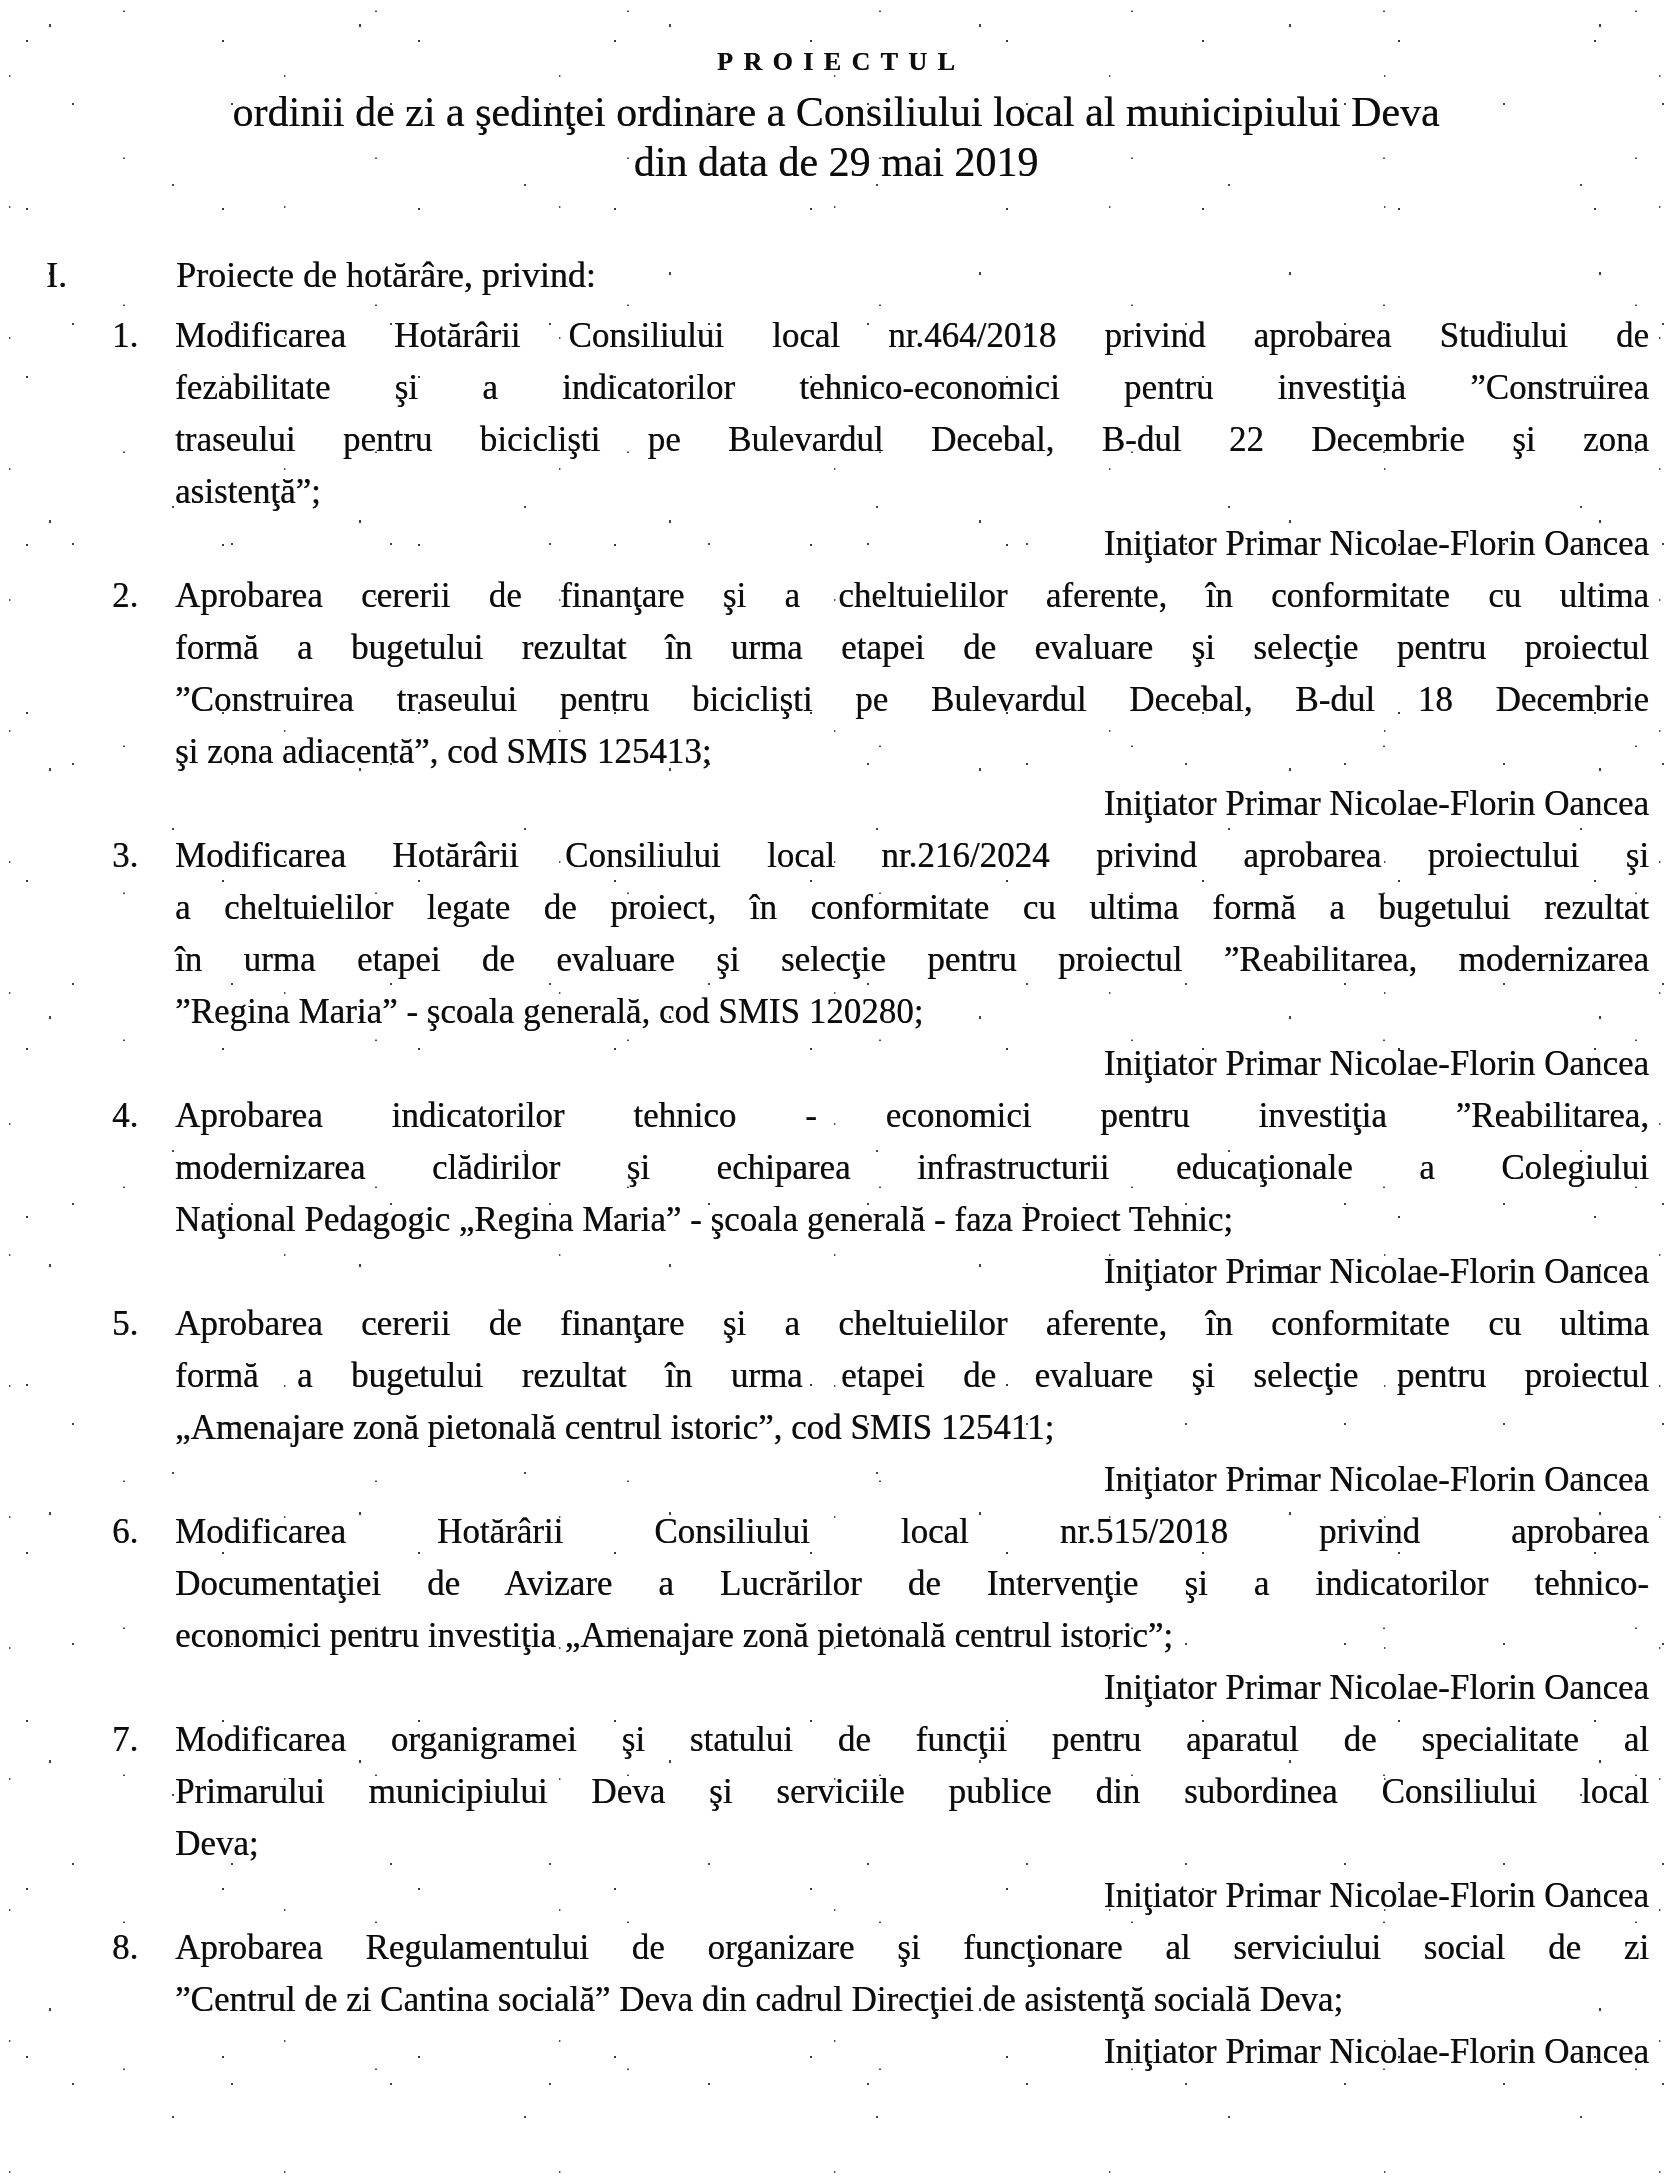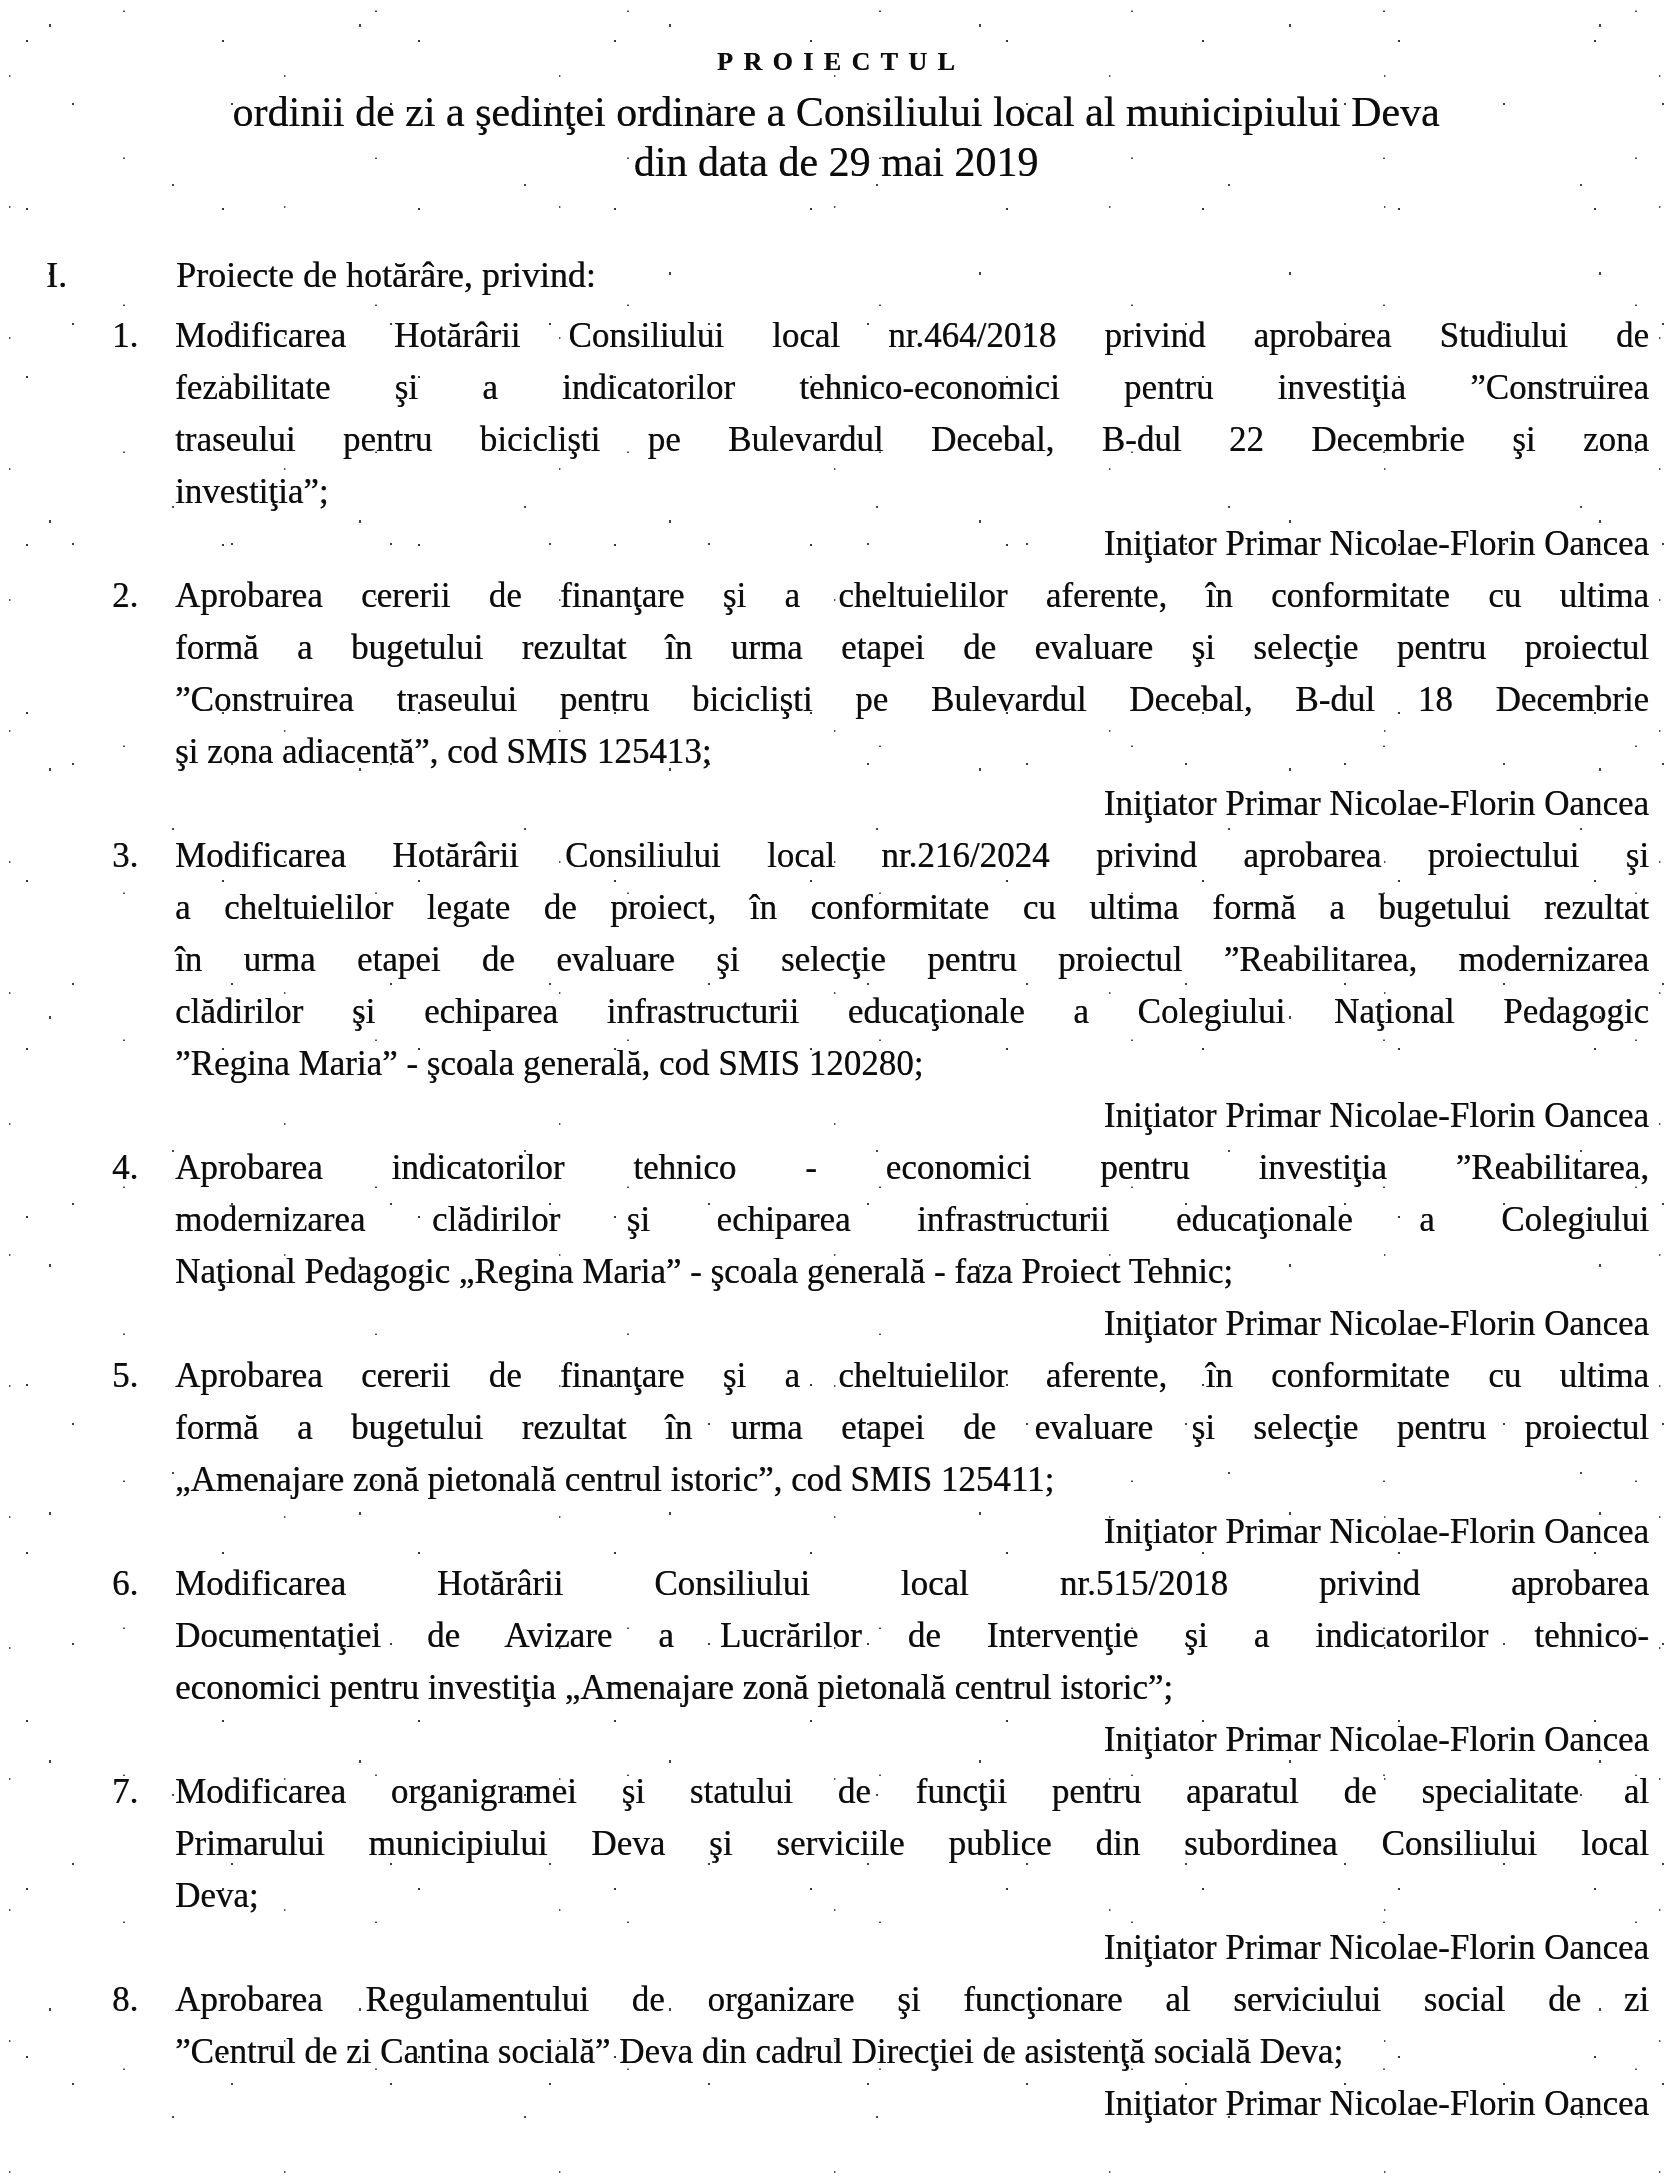--- a/index.html
+++ b/index.html
@@ -75,41 +75,40 @@
     <span class="heading">Proiecte de hotărâre, privind:</span>
   </div>
 
   <div class="items" id="items">
       <div class="item-row">
         <div class="num">1.</div>
         <div class="body">
           <div class="jline">Modificarea Hotărârii Consiliului local nr.464/2018 privind aprobarea Studiului de</div>
           <div class="jline">fezabilitate şi a indicatorilor tehnico-economici pentru investiţia ”Construirea</div>
           <div class="jline">traseului pentru biciclişti pe Bulevardul Decebal, B-dul 22 Decembrie şi zona</div>
-          <div class="lline">investiţia”;</div>
+          <div class="lline">asistenţă”;</div>
           <div class="initiator">Iniţiator Primar Nicolae-Florin Oancea</div>
         </div>
       </div>
       <div class="item-row">
         <div class="num">2.</div>
         <div class="body">
           <div class="jline">Aprobarea cererii de finanţare şi a cheltuielilor aferente, în conformitate cu ultima</div>
           <div class="jline">formă a bugetului rezultat în urma etapei de evaluare şi selecţie pentru proiectul</div>
           <div class="jline">”Construirea traseului pentru biciclişti pe Bulevardul Decebal, B-dul 18 Decembrie</div>
           <div class="lline">şi zona adiacentă”, cod SMIS 125413;</div>
           <div class="initiator">Iniţiator Primar Nicolae-Florin Oancea</div>
         </div>
       </div>
       <div class="item-row">
         <div class="num">3.</div>
         <div class="body">
           <div class="jline">Modificarea Hotărârii Consiliului local nr.216/2024 privind aprobarea proiectului şi</div>
           <div class="jline">a cheltuielilor legate de proiect, în conformitate cu ultima formă a bugetului rezultat</div>
           <div class="jline">în urma etapei de evaluare şi selecţie pentru proiectul ”Reabilitarea, modernizarea</div>
-          <div class="jline">clădirilor şi echiparea infrastructurii educaţionale a Colegiului Naţional Pedagogic</div>
           <div class="lline">”Regina Maria” - şcoala generală, cod SMIS 120280;</div>
           <div class="initiator">Iniţiator Primar Nicolae-Florin Oancea</div>
         </div>
       </div>
       <div class="item-row">
         <div class="num">4.</div>
         <div class="body">
           <div class="jline">Aprobarea indicatorilor tehnico - economici pentru investiţia ”Reabilitarea,</div>
           <div class="jline">modernizarea clădirilor şi echiparea infrastructurii educaţionale a Colegiului</div>
           <div class="lline">Naţional Pedagogic „Regina Maria” - şcoala generală - faza Proiect Tehnic;</div>

